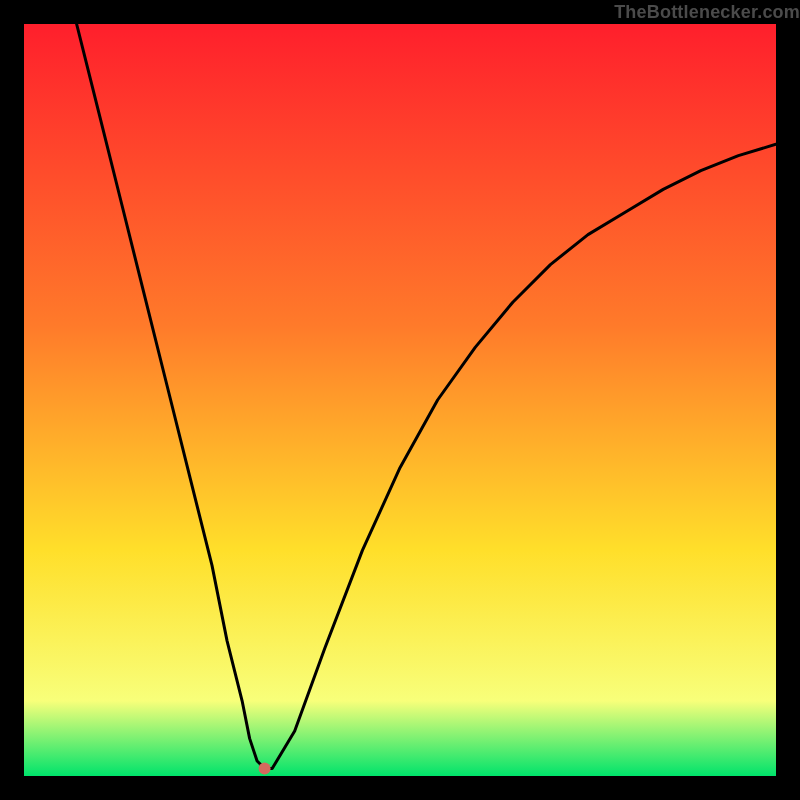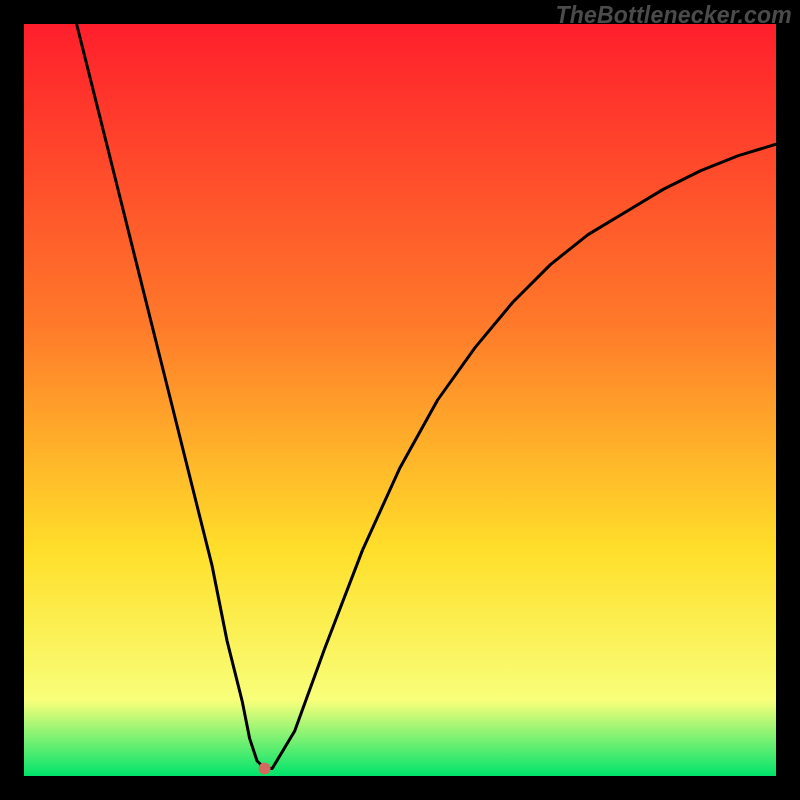--- a/index.html
+++ b/index.html
@@ -21,27 +21,26 @@
   .plot {
     position: absolute;
     left: 24px;
     top: 24px;
     width: 752px;
     height: 752px;
   }
   .watermark {
     position: absolute;
     top: 2px;
-    right: 8px;
+    right: 0;
     color: #4b4b4b;
-    font-size: 23px;
+    font-size: 18px;
     font-weight: 600;
     letter-spacing: 0.2px;
     user-select: none;
-    font-style: italic;
   }
 </style>
 </head>
 <body>
 
 <div class="frame">
   <svg class="plot" viewBox="0 0 752 752" preserveAspectRatio="none">
     <defs>
       <linearGradient id="bg-grad" x1="0" y1="0" x2="0" y2="1">
         <stop id="g0" offset="0%" stop-color="#ff1f2c"></stop>

